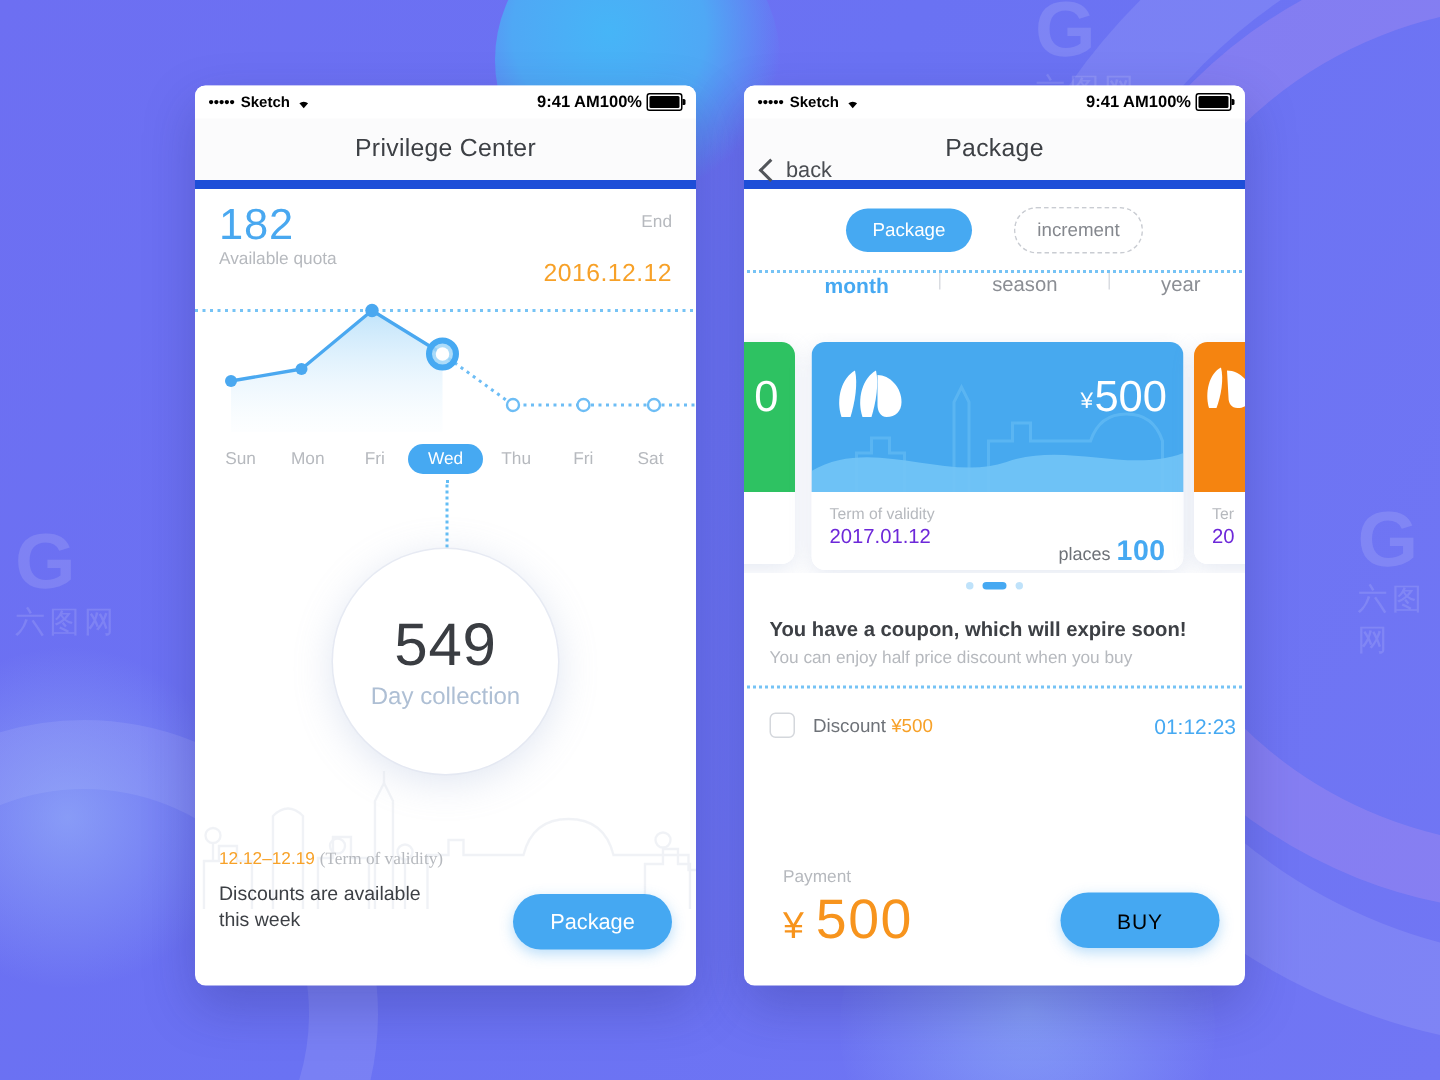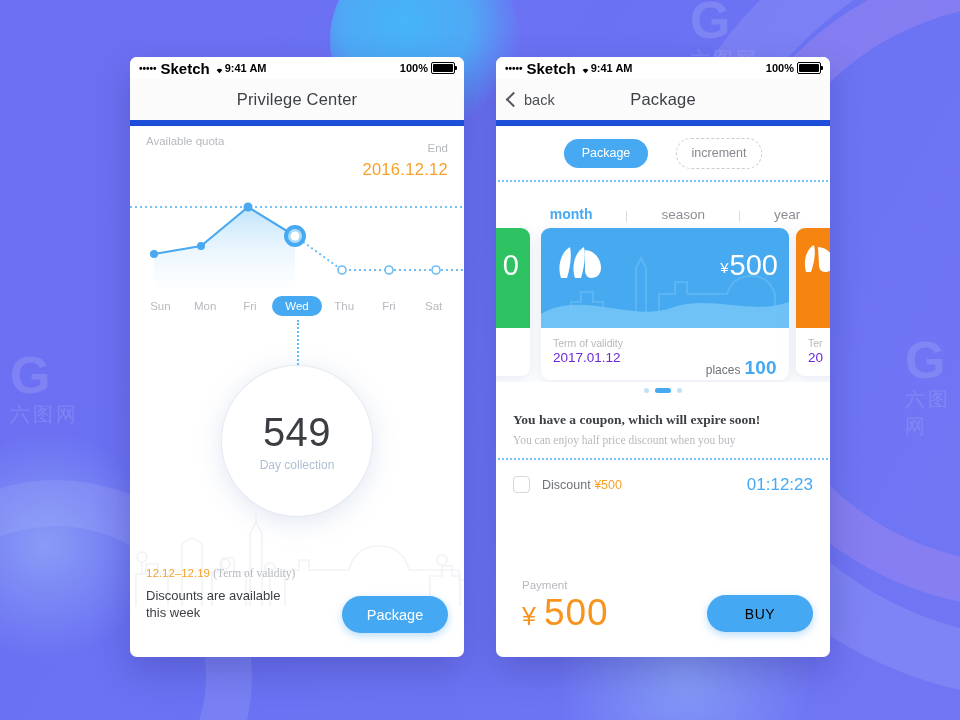--- a/index.html
+++ b/index.html
@@ -36,80 +36,80 @@
   .phone{position:absolute;width:334px;height:600px;background:#ffffff;
     border-radius:7px;overflow:hidden;
     box-shadow:0 14px 34px rgba(40,40,120,0.28);}
   .phone-left{left:130px;top:57px;}
   .phone-right{left:496px;top:57px;}
 
   .statusbar{height:22px;display:flex;align-items:center;padding:0 9px;
     font-size:11px;font-weight:bold;color:#000;background:#fff;}
   .sb-left{display:flex;align-items:center;gap:4px;}
   .dots5{letter-spacing:0px;font-size:10px;}
-  .sb-carrier{font-size:15px;text-align:center;}
+  .sb-carrier{font-size:10px;text-align:center;}
   .wifi{width:11px;height:9px;display:inline-block;}
-  .sb-center{flex:1;text-align:left;font-size:11px;}
+  .sb-center{flex:1;text-align:right;font-size:11px;}
   .sb-right{display:flex;align-items:center;gap:3px;}
   .batt{width:22px;height:10px;border:1px solid #000;border-radius:2px;position:relative;}
   .batt i{position:absolute;left:1px;top:1px;bottom:1px;right:1px;background:#000;border-radius:1px;}
   .batt:after{content:"";position:absolute;right:-3px;top:3px;width:2px;height:4px;background:#000;border-radius:0 1px 1px 0;}
 
   .navbar{height:41px;background:#fbfbfc;display:flex;align-items:center;
     justify-content:center;position:relative;border-bottom:6px solid #1d4ed8;}
   .navtitle{font-size:16.5px;color:#3d4045;font-weight:500;letter-spacing:.2px;}
-  .backbtn{position:absolute;left:12px;top:0;height:41px;display:flex;align-items:center;gap:5px;
+  .backbtn{position:absolute;left:12px;top:14px;height:41px;display:flex;align-items:center;gap:5px;
     color:#4a4d52;font-size:14.5px;}
   .chev{width:9px;height:9px;border-left:2px solid #52555a;border-bottom:2px solid #52555a;
     transform:rotate(45deg);display:inline-block;}
 
   
   .quota{position:relative;height:58px;padding:8px 16px 0 16px;}
   .quota-num{font-size:29px;color:#49a8f0;font-weight:400;line-height:32px;letter-spacing:.5px;}
   .quota-lbl{font-size:11.5px;color:#b6b9be;margin-top:1px;}
   .quota-right{position:absolute;right:16px;top:16px;text-align:right;}
   .end-lbl{font-size:11.5px;color:#b6b9be;}
-  .end-date{font-size:16.5px;color:#f7a128;margin-top:6px;letter-spacing:.3px;}
+  .end-date{font-size:16.5px;color:#f7a128;margin-top:19px;letter-spacing:.3px;}
 
   .chartwrap{position:relative;height:106px;}
   .chartwrap svg{display:block;}
   .daysrow{display:flex;align-items:center;height:24px;margin-top:-4px;padding:0 8px;}
   .day{flex:1;text-align:center;font-size:11.5px;color:#b6b9be;}
   .day.active span{display:inline-block;background:#46a9f2;color:#fff;border-radius:11px;
     padding:4px 13px;font-size:11.5px;}
 
   .middle{position:relative;height:300px;}
   .vdots{position:absolute;left:167px;top:2px;width:0;height:60px;
     border-left:2px dotted #63bdf5;}
   .circlewrap{position:absolute;left:50%;top:48px;transform:translateX(-50%);
     width:150px;height:150px;border-radius:50%;background:#fff;
     box-shadow:0 0 0 1px rgba(225,230,240,.75), 0 5px 26px rgba(150,170,210,.30);
     display:flex;flex-direction:column;align-items:center;justify-content:center;}
   .big-num{font-size:40px;color:#3a3d42;line-height:42px;letter-spacing:.5px;}
-  .big-lbl{font-size:12px;color:#aebfd4;margin-top:5px;text-align:right;}
+  .big-lbl{font-size:16px;color:#aebfd4;margin-top:5px;text-align:right;}
   .skyline{position:absolute;left:0;right:0;bottom:12px;height:92px;opacity:.5;}
 
   .leftfoot{position:absolute;left:0;right:0;bottom:0;height:96px;padding:0 16px;}
   .valid-row{font-size:11.5px;margin-top:6px;}
   .valid-date{color:#f7a128;}
   .valid-note{color:#b6b9be;font-family:Liberation Serif, serif;}
   .disc-txt{font-size:13px;color:#3d4045;line-height:17px;margin-top:8px;font-weight:500;}
   .pkg-btn{position:absolute;right:16px;bottom:24px;width:106px;height:37px;border-radius:19px;
     background:#45a8f2;color:#fff;font-size:14.5px;display:flex;align-items:center;justify-content:center;
     border:none;cursor:pointer;box-shadow:0 3px 9px rgba(70,165,240,.38);}
 
   
   .segrow{height:54px;display:flex;align-items:center;justify-content:center;gap:28px;background:#fff;}
   .seg{width:84px;height:29px;border-radius:15px;display:flex;align-items:center;justify-content:center;
     font-size:12.5px;cursor:pointer;}
   .seg.on{background:#46a9f2;color:#fff;}
   .seg.off{border:1px dashed #c9ccd2;color:#85888e;background:#fff;}
   .dotted-sep{height:0;border-top:2px dotted #76c3f5;margin:0 -6px;}
 
-  .tabrow{height:40px;display:flex;align-items:flex-end;justify-content:center;gap:17px;background:#fff;padding-left:24px;}
+  .tabrow{height:40px;display:flex;align-items:flex-start;justify-content:center;gap:17px;background:#fff;padding-left:24px;}
   .tab{font-size:13.5px;color:#8b8e94;padding:0 17px;cursor:pointer;}
   .tab.on{color:#46a9f2;font-weight:bold;font-size:14px;}
   .tabsep{width:1px;height:11px;background:#d9dce1;}
 
   .cards{position:relative;height:160px;overflow:hidden;}
   .card{position:absolute;top:6px;border-radius:9px;overflow:hidden;background:#fff;
     box-shadow:0 4px 14px rgba(140,160,200,.22);}
   .card-side{width:56px;height:148px;}
   .card-left{left:-22px;}
   .card-right{right:-22px;}
@@ -123,28 +123,28 @@
   .logo-g{position:absolute;left:14px;top:16px;}
   .card-bot{position:relative;height:52px;background:#fff;padding:9px 12px 0 12px;}
   .tov-lbl{font-size:10.5px;color:#b6b9be;}
   .tov-val{font-size:13.5px;color:#6d28d9;margin-top:1px;}
   .places{position:absolute;right:12px;bottom:10px;font-size:12px;color:#6e7278;}
   .places b{color:#46a9f2;font-size:19px;margin-left:4px;letter-spacing:.3px;}
   .pager{height:16px;display:flex;align-items:center;justify-content:center;gap:6px;}
   .pdot{width:5px;height:5px;border-radius:3px;background:#bfe2fa;}
   .pdot.on{width:16px;background:#46a9f2;}
 
-  .coupon{padding:14px 17px 12px 17px;font-family:Liberation Serif, serif;}
+  .coupon{padding:14px 17px 12px 17px;}
   .coupon-t{font-size:13.5px;color:#3d4045;font-weight:bold;}
   .coupon-s{font-size:11.5px;color:#b6b9be;margin-top:6px;}
   .disc-row{display:flex;align-items:center;padding:16px 17px 0 17px;position:relative;}
   .cbox{width:15px;height:15px;border:1px solid #d4d7dc;border-radius:4px;background:#fff;cursor:pointer;}
   .disc-label{font-size:12.5px;color:#6e7278;margin-left:12px;}
   .disc-label em{color:#f7a128;font-style:normal;}
-  .timer{position:absolute;right:17px;font-size:17px;color:#46a9f2;}
+  .timer{position:absolute;right:6px;font-size:14px;color:#46a9f2;}
 
   .payfoot{position:absolute;left:0;right:0;bottom:0;height:92px;padding:0 26px;}
   .pay-lbl{font-size:11.5px;color:#b6b9be;margin-top:14px;}
   .pay-val{font-size:37px;color:#f7941d;line-height:40px;margin-top:2px;letter-spacing:1px;}
   .pay-val .yen{font-size:25px;margin-right:7px;}
   .buy-btn{position:absolute;right:17px;bottom:25px;width:106px;height:37px;border-radius:19px;
     background:#45a8f2;color:#000000;font-size:14px;letter-spacing:.6px;display:flex;align-items:center;
     justify-content:center;border:none;cursor:pointer;box-shadow:0 3px 9px rgba(70,165,240,.38);}
 </style>
 </head>
@@ -191,20 +191,21 @@
           <i></i>
         </span>
     </div>
   </div>
 
   <div class="navbar">
     <div class="navtitle">Privilege Center</div>
   </div>
 
   <div class="quota">
+    <div class="quota-num">182</div>
     <div class="quota-lbl">Available quota</div>
     <div class="quota-right">
       <div class="end-lbl">End</div>
       <div class="end-date">2016.12.12</div>
     </div>
   </div>
 
   <div class="chartwrap">
     <svg width="334" height="106" viewBox="0 0 334 106">
       <defs>

